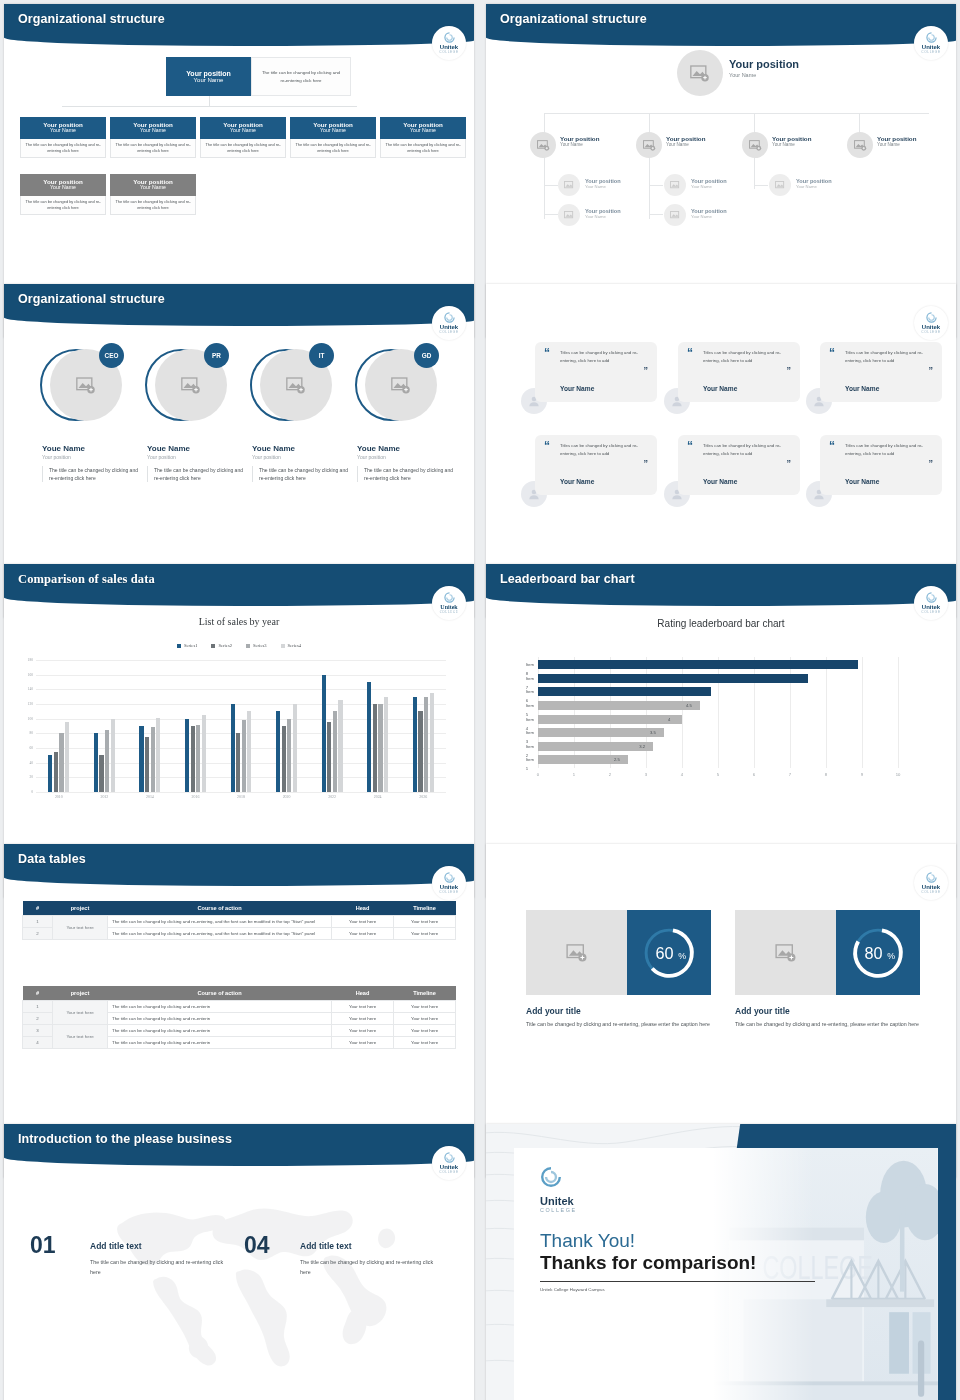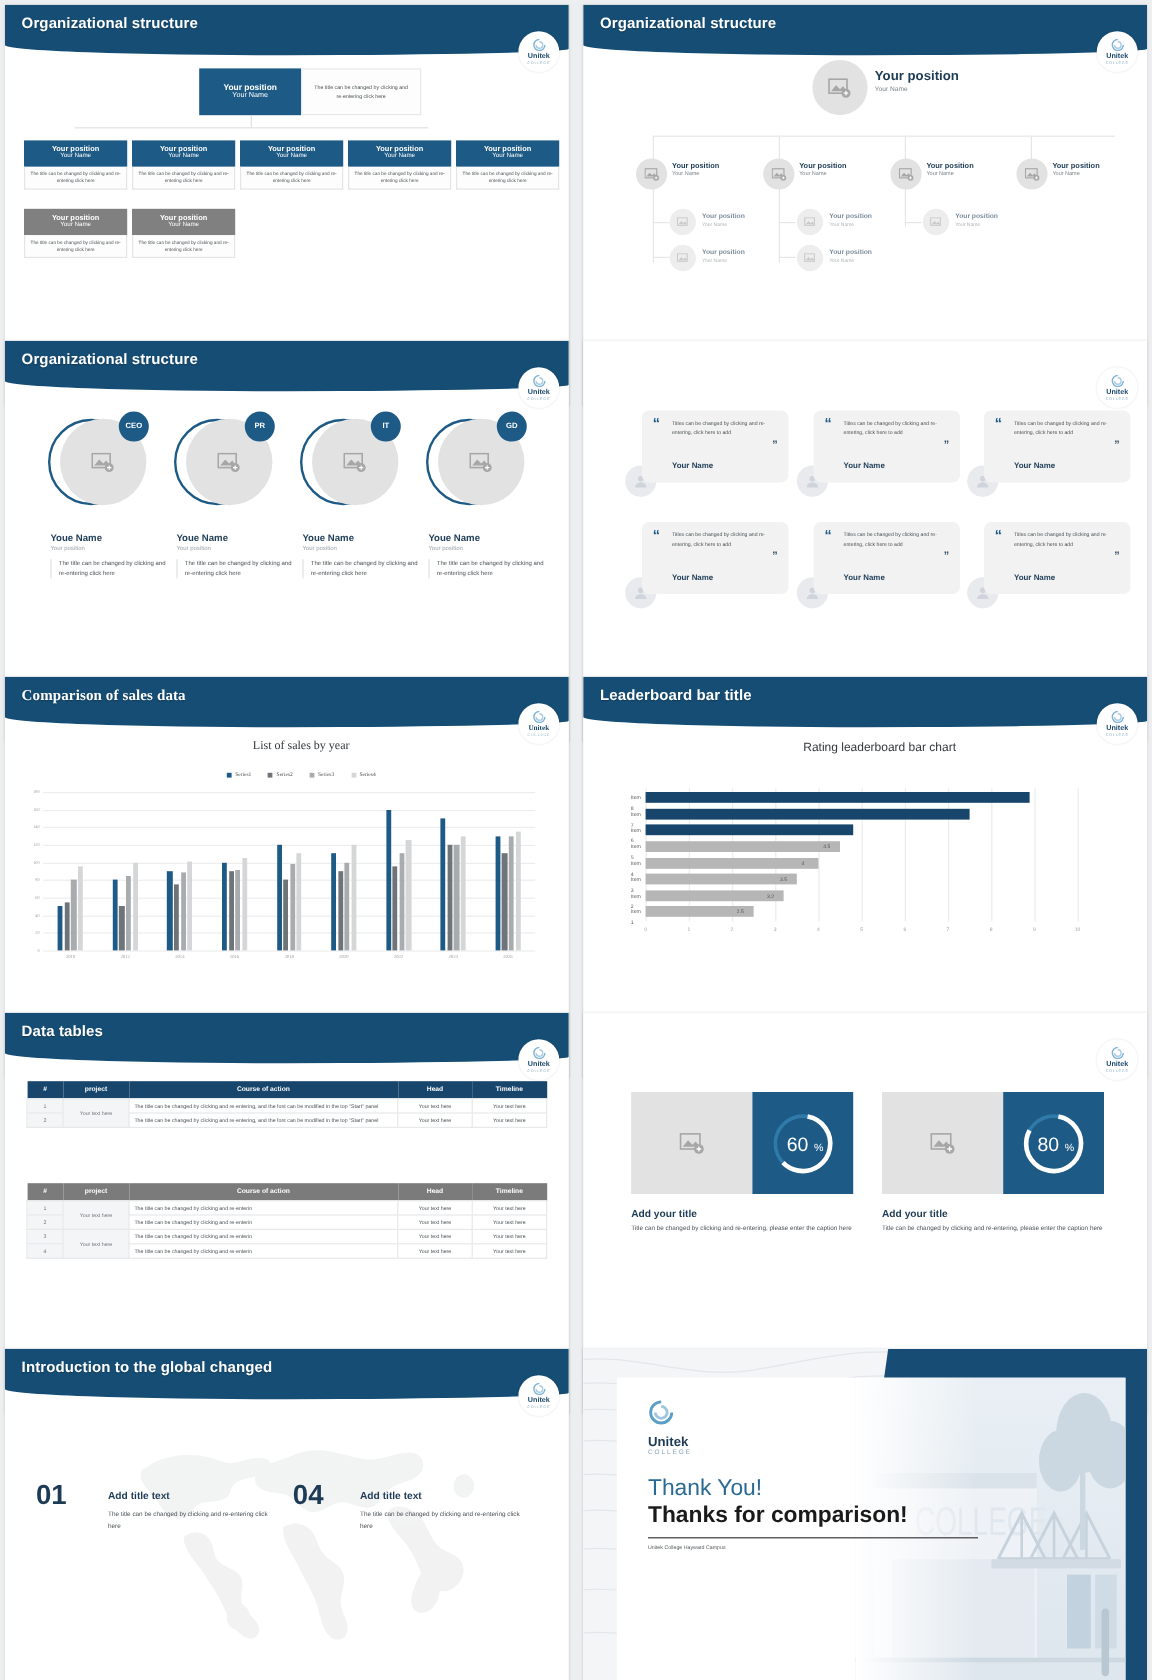--- a/index.html
+++ b/index.html
@@ -7,21 +7,20 @@
     width:960px; height:1400px;
     background:#eceef0;
     font-family:"Liberation Sans", sans-serif;
     overflow:hidden;
   }
   .sheet { position:relative; width:960px; height:1400px; }
   .slide {
     position:absolute; width:470px; height:334px;
     background:#ffffff; overflow:hidden;
     box-shadow:0 0 2px rgba(0,0,0,.18);
-    padding-left:12px;
   }
   .s0{left:4px;  top:4px;}
   .s1{left:486px;top:4px;}
   .s2{left:4px;  top:284px;}
   .s3{left:486px;top:284px;}
   .s4{left:4px;  top:564px;font-family:Liberation Serif, serif;}
   .s5{left:486px;top:564px;}
   .s6{left:4px;  top:844px;}
   .s7{left:486px;top:844px;}
   .s8{left:4px;  top:1124px;}
@@ -668,21 +667,21 @@
         <div class="bar" style="left: 387.922px; width: 4.2px; height: 95.3333px; background: rgb(168, 172, 175);"></div>
         <div class="bar" style="left: 393.522px; width: 4.2px; height: 99px; background: rgb(212, 214, 216);"></div>
         <div class="xtick" style="left: 387.222px;">2026</div>
       </div>
   <div class="pageno">26</div>
 </div>
 
 <div class="slide s5">
   <div class="band">
     <div class="fill"></div>
-    <div class="title">Leaderboard bar title</div>
+    <div class="title">Leaderboard bar chart</div>
   </div>
   <div class="logo">
     <svg class="mark" viewBox="0 0 24 24">
           <path d="M12 2a10 10 0 1 0 10 10" fill="none" stroke="#7fb4d4" stroke-width="2.6"></path>
           <path d="M12 6a6 6 0 1 1-6 6" fill="none" stroke="#a9cde3" stroke-width="2.6"></path>
         </svg>
     <div class="u">Unitek</div>
     <div class="c">COLLEGE</div>
   </div>
   <div class="ctitle" style="top:54px;">Rating leaderboard bar chart</div>
@@ -879,21 +878,21 @@
     </svg>
   </div>
   <div class="dctitle" style="left:249px;top:162px;">Add your title</div>
   <div class="dcdesc" style="left:249px;top:176px;width:190px;">Title can be changed by clicking and re-entering, please enter the caption here</div>
   <div class="pageno">29</div>
 </div>
 
 <div class="slide s8">
   <div class="band">
     <div class="fill"></div>
-    <div class="title">Introduction to the global changed</div>
+    <div class="title">Introduction to the please business</div>
   </div>
   <div class="logo">
     <svg class="mark" viewBox="0 0 24 24">
           <path d="M12 2a10 10 0 1 0 10 10" fill="none" stroke="#7fb4d4" stroke-width="2.6"></path>
           <path d="M12 6a6 6 0 1 1-6 6" fill="none" stroke="#a9cde3" stroke-width="2.6"></path>
         </svg>
     <div class="u">Unitek</div>
     <div class="c">COLLEGE</div>
   </div>
 

